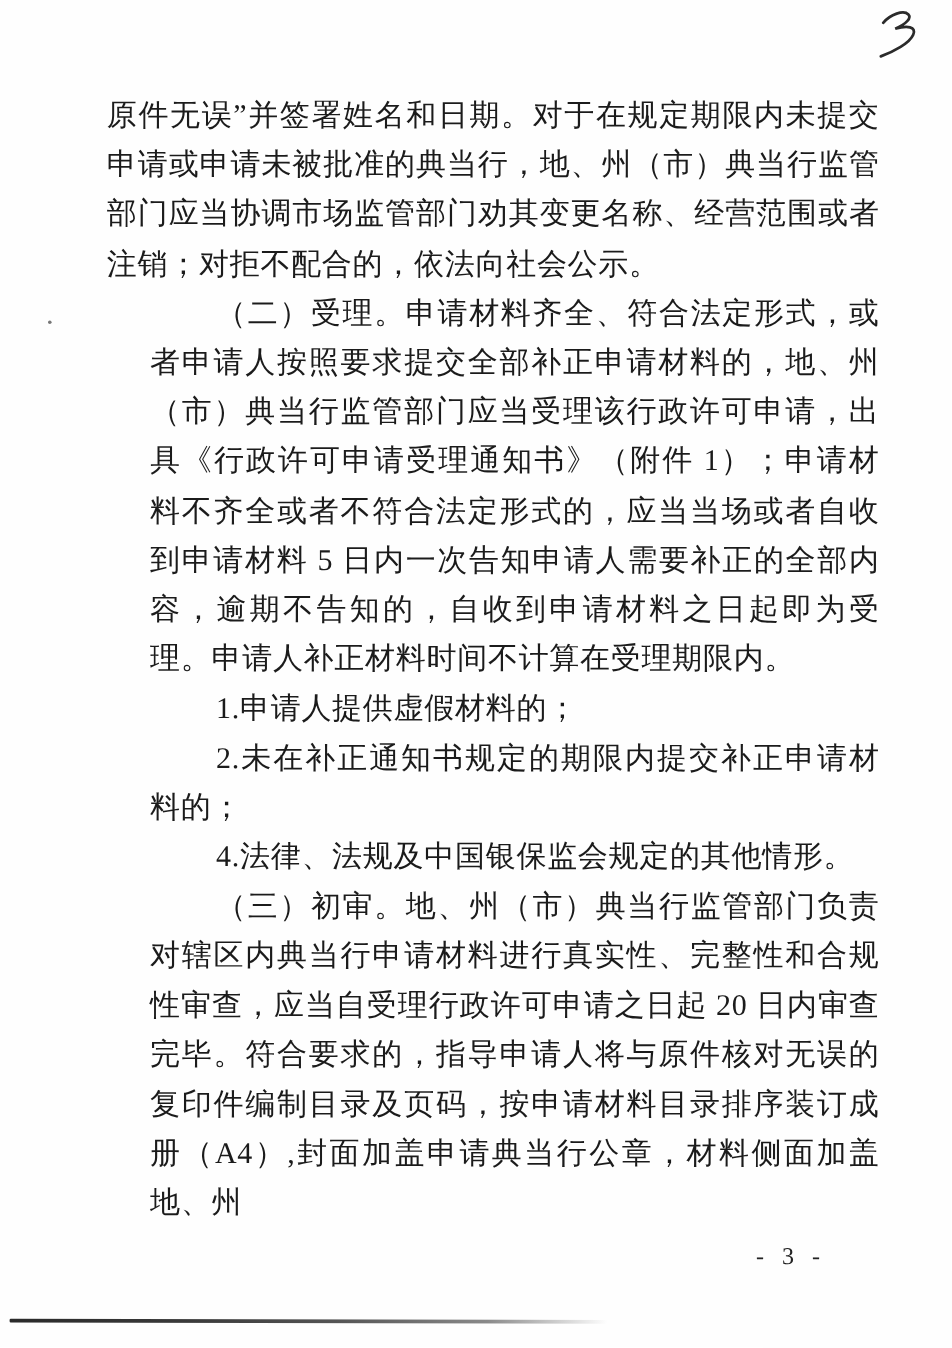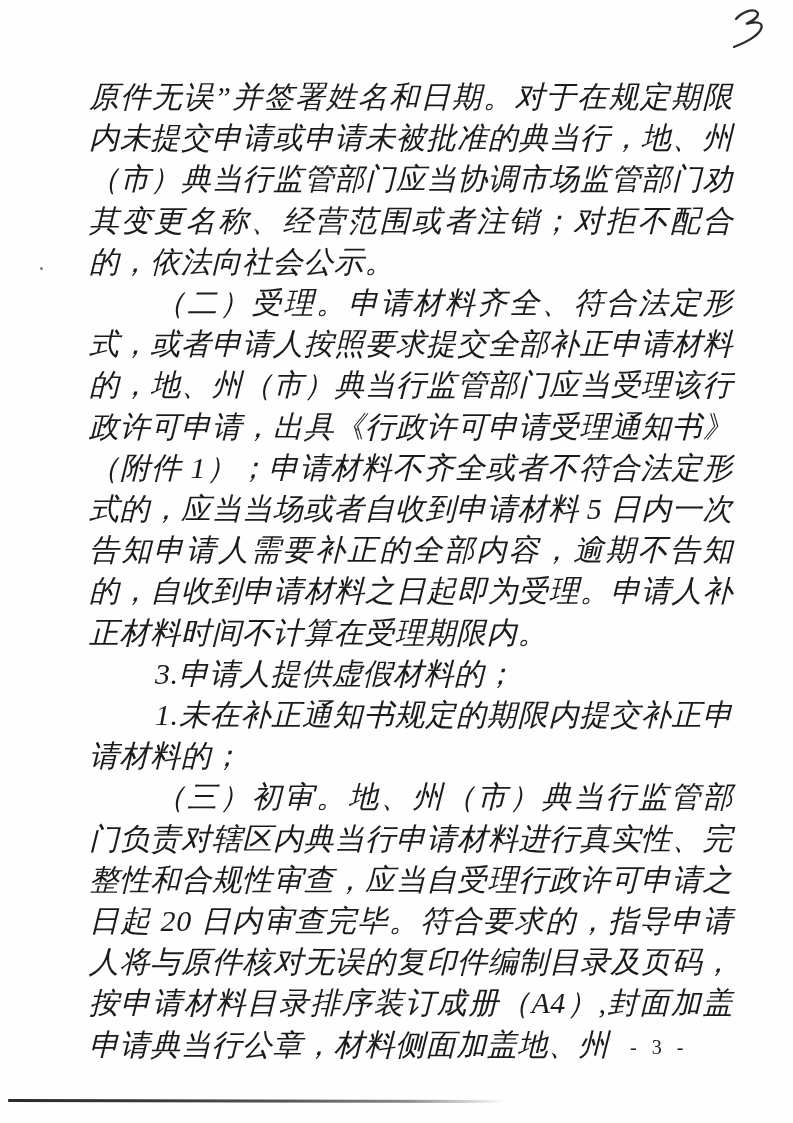--- a/index.html
+++ b/index.html
@@ -17,31 +17,31 @@
     color: #1b1b1b;
   }
   .doc-body {
     position: absolute;
     left: 89px;
     top: 76px;
     width: 644px;
   }
   .para {
     margin: 0;
-    font-size: 30px;
+    font-size: 25px;
     line-height: 41.2px;
     letter-spacing: 0.6px;
     text-align: justify;
     text-justify: inter-ideograph;
     word-break: break-all;
-    font-style: italic;
     -webkit-font-smoothing: none;
   }
   .para.indent {
     text-indent: 2.2em;
+    margin-left: 36px;
   }
   .handwritten-mark {
     position: absolute;
     left: 731px;
     top: 6px;
     width: 36px;
     height: 44px;
   }
   .page-number {
     position: absolute;
@@ -80,22 +80,23 @@
 
 <div class="page">
 
   <svg class="handwritten-mark" viewBox="0 0 36 44" fill="none" xmlns="http://www.w3.org/2000/svg">
     <path d="M5,13 C11,6 22,2 26,6 C29,9 24,14 15,18 C25,15 33,16 30,23 C27,30 14,37 3,41" stroke="#2b2b2b" stroke-width="2.3" stroke-linecap="round" fill="none"></path>
   </svg>
 
   <div class="doc-body">
     <p class="para">原件无误”并签署姓名和日期。对于在规定期限内未提交申请或申请未被批准的典当行，地、州（市）典当行监管部门应当协调市场监管部门劝其变更名称、经营范围或者注销；对拒不配合的，依法向社会公示。</p>
     <p class="para indent">（二）受理。申请材料齐全、符合法定形式，或者申请人按照要求提交全部补正申请材料的，地、州（市）典当行监管部门应当受理该行政许可申请，出具《行政许可申请受理通知书》（附件 1）；申请材料不齐全或者不符合法定形式的，应当当场或者自收到申请材料 5 日内一次告知申请人需要补正的全部内容，逾期不告知的，自收到申请材料之日起即为受理。申请人补正材料时间不计算在受理期限内。</p>
-    <p class="para indent">3.申请人提供虚假材料的；</p>
-    <p class="para indent">1.未在补正通知书规定的期限内提交补正申请材料的；</p>
+    <p class="para indent">1.申请人提供虚假材料的；</p>
+    <p class="para indent">2.未在补正通知书规定的期限内提交补正申请材料的；</p>
+    <p class="para indent">4.法律、法规及中国银保监会规定的其他情形。</p>
     <p class="para indent">（三）初审。地、州（市）典当行监管部门负责对辖区内典当行申请材料进行真实性、完整性和合规性审查，应当自受理行政许可申请之日起 20 日内审查完毕。符合要求的，指导申请人将与原件核对无误的复印件编制目录及页码，按申请材料目录排序装订成册（A4）,封面加盖申请典当行公章，材料侧面加盖地、州</p>
   </div>
 
   <div class="page-number">- 3 -</div>
 
   <div class="scan-line"></div>
   <div class="speck s1"></div>
   <div class="speck s2"></div>
   <div class="speck s3"></div>
   <div class="speck s4"></div>

